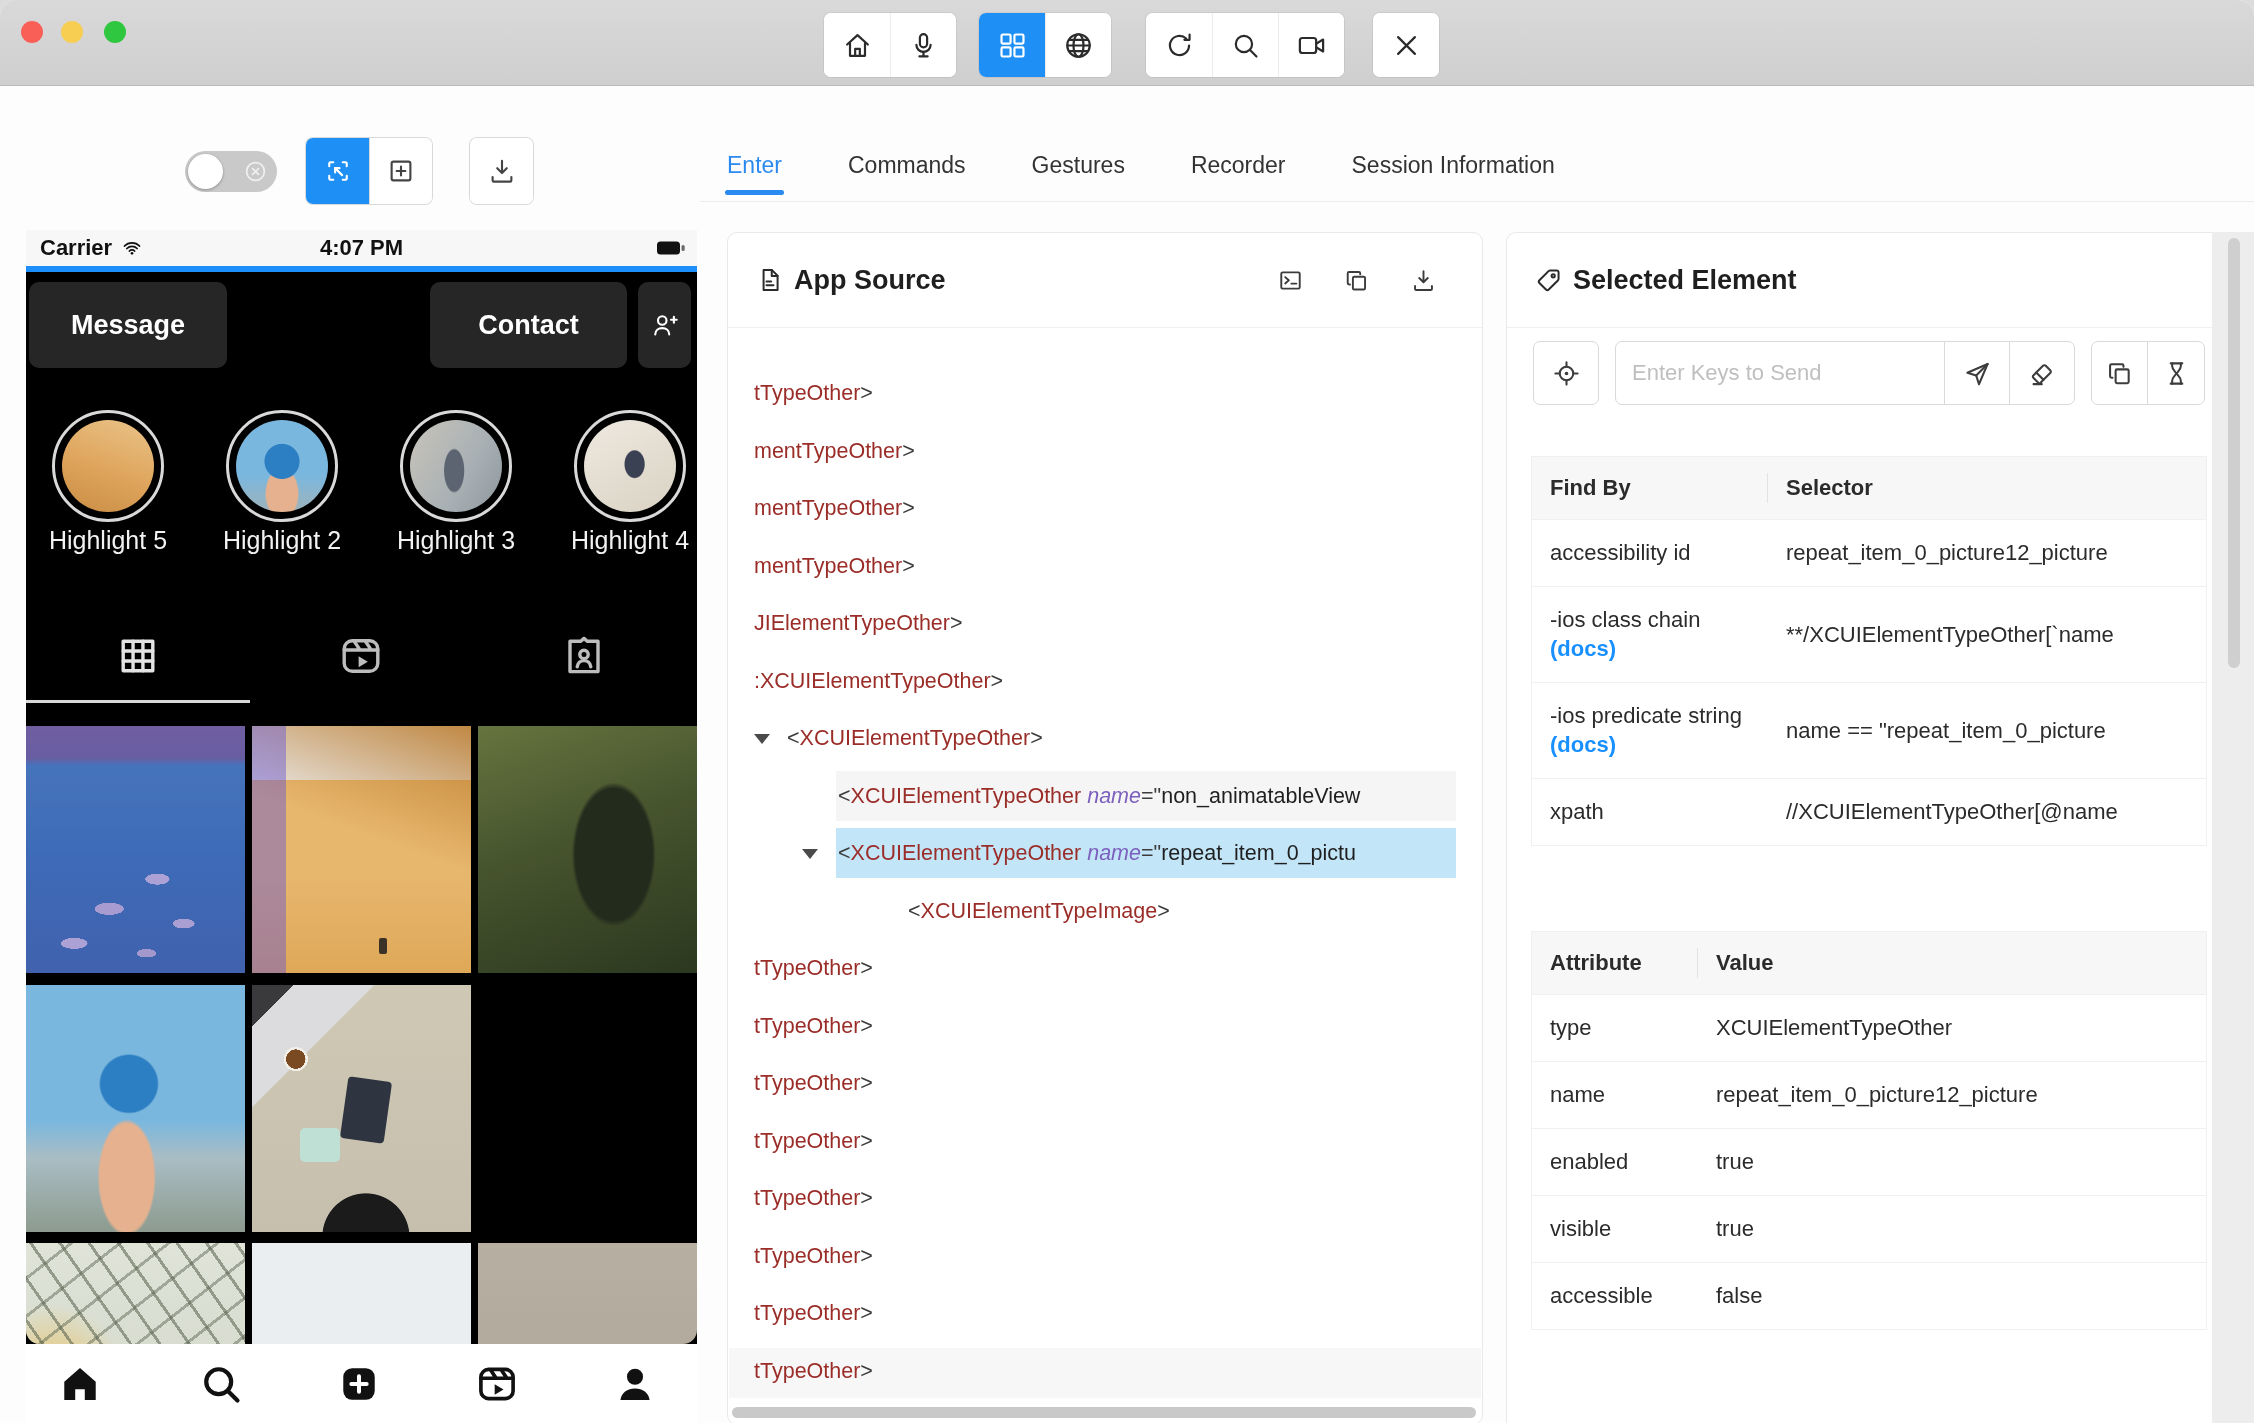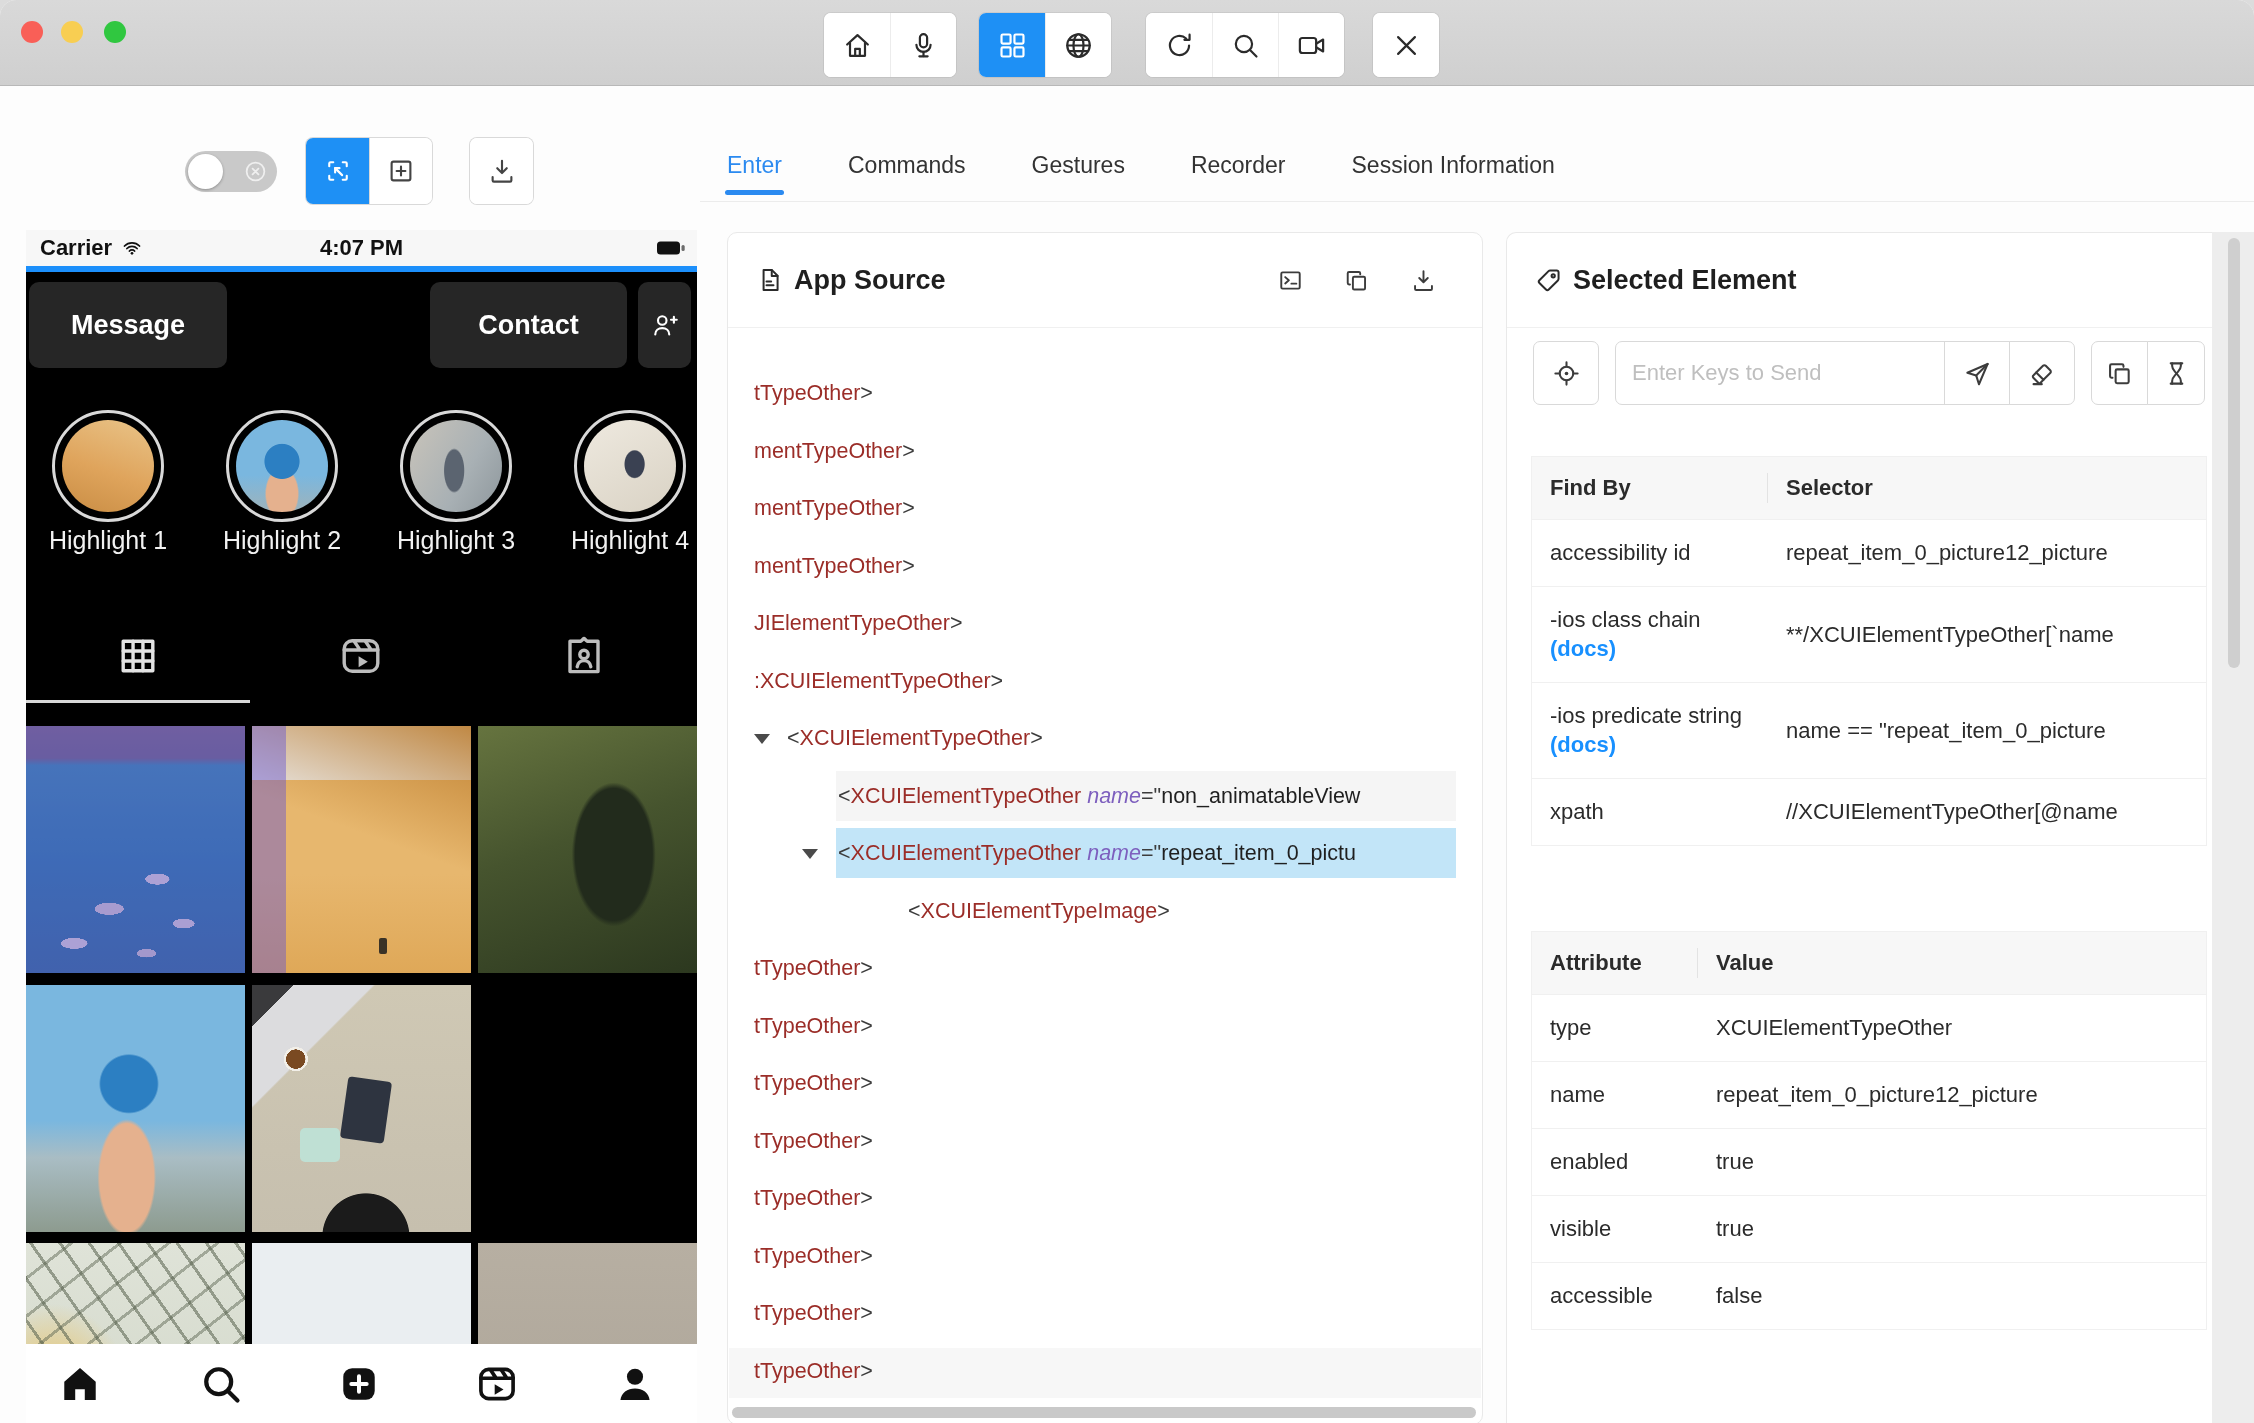--- a/index.html
+++ b/index.html
@@ -37,21 +37,21 @@
   .tabs-line{position:absolute;left:700px;top:201px;right:0;height:1px;background:#ececec;}
 
   
   .device{position:absolute;left:26px;top:230px;width:671px;height:1193px;background:#000;}
   .statusbar{position:absolute;left:0;top:0;width:671px;height:36px;background:#f7f7f7;display:flex;align-items:center;font-size:22px;font-weight:bold;color:#111;}
   .sb-carrier{margin-left:14px;}
   .sb-wifi{width:24px;height:20px;margin-left:8px;color:#111;}
   .sb-time{position:absolute;left:0;right:0;text-align:center;}
   .sb-batt{position:absolute;right:10px;top:10px;width:32px;height:16px;}
   .blueline{position:absolute;left:0;top:36px;width:671px;height:6px;background:var(--blue-line);}
-  .screen{position:absolute;left:0;top:42px;width:671px;height:1072px;background:#000;overflow:hidden;}
+  .screen{position:absolute;left:0;top:42px;width:671px;height:1072px;background:#000;overflow:hidden;border-radius:14px;}
   .phone-btn{position:absolute;background:#262626;border-radius:10px;color:#fff;font-weight:700;font-size:27px;display:flex;align-items:center;justify-content:center;text-align:center;}
   .wrap-force{display:inline-block;width:120px;word-break:break-all;line-height:1.25;}
   .icon-btn-dark .ic{width:30px;height:30px;color:#fff;}
   .hl{position:absolute;top:138px;width:112px;}
   .hl .ring{width:106px;height:106px;margin:0 auto;border-radius:50%;border:3px solid #d9d9d9;display:flex;align-items:center;justify-content:center;}
   .hl .pic{width:92px;height:92px;border-radius:50%;}
   .hl .lbl{position:absolute;left:-24px;top:116px;width:160px;text-align:center;color:#f2f2f2;font-size:25px;white-space:nowrap;}
   .ptab{position:absolute;top:360px;width:48px;height:48px;color:#e3e3e3;}
   .ptab.dim{color:#bdbdbd;}
   .ptab-underline{position:absolute;left:0;top:428px;width:224px;height:3px;background:#d8d8d8;}
@@ -299,21 +299,21 @@
               <circle cx="9.8" cy="8.4" r="3.4"></circle>
               <path d="M4.2 19.5c0-3.1 2.5-5 5.6-5s5.6 1.9 5.6 5"></path>
               <path d="M16.8 7.8h4.6M19.1 5.5v4.6"></path>
             </svg>
           </span>
         </div>
         <div class="hl" style="left: 26px;">
           <div class="ring">
             <div class="pic hl-pic1"></div>
           </div>
-          <div class="lbl">Highlight 1</div>
+          <div class="lbl">Highlight 5</div>
         </div>
         <div class="hl" style="left: 200px;">
           <div class="ring">
             <div class="pic hl-pic2"></div>
           </div>
           <div class="lbl">Highlight 2</div>
         </div>
         <div class="hl" style="left: 374px;">
           <div class="ring">
             <div class="pic hl-pic3"></div>

